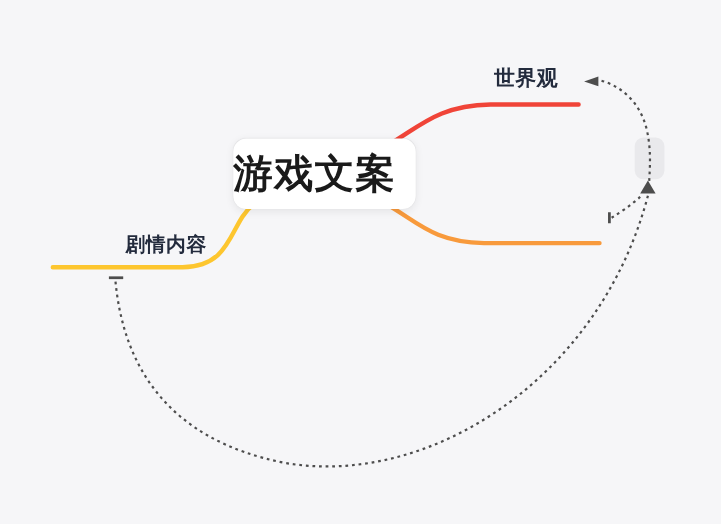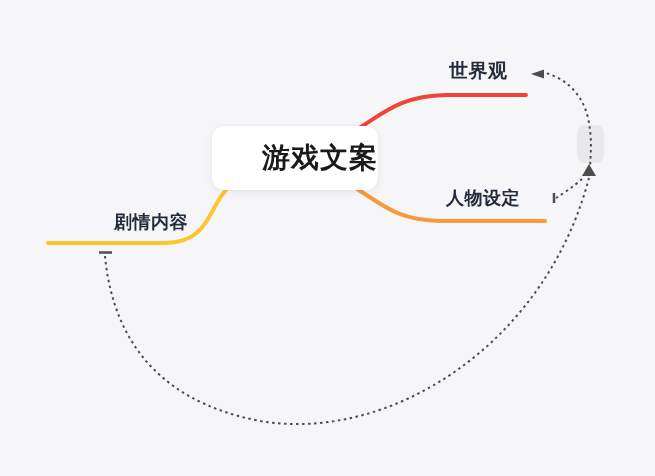--- a/index.html
+++ b/index.html
@@ -17,22 +17,22 @@
     position: absolute; left: 0; top: 0;
     width: 655px; height: 476px;
   }
   .root-node {
     position: absolute;
     left: 212px; top: 126px;
     width: 166px; height: 64px;
     background: #ffffff;
     border-radius: 12px;
     box-shadow: 0 2px 8px rgba(0,0,0,0.07), 0 0 1px rgba(0,0,0,0.08);
-    display: flex; align-items: center; justify-content: flex-end;
-    font-size: 28px; font-weight: 700;
+    display: flex; align-items: center; justify-content: flex-start;
+    font-size: 36px; font-weight: 700;
     color: #1a1a1a;
     letter-spacing: 1px;
     cursor: default;
   }
   .topic-label {
     position: absolute;
     font-weight: 700;
     color: #232b3d;
     white-space: nowrap;
     cursor: default;
@@ -66,17 +66,16 @@
 
     <path d="M 356 130 C 384 113, 400 96, 446 95 L 526 95" fill="none" stroke-width="4" stroke-linecap="round" stroke="#f04438"></path>
   </svg>
 
   <div class="root-node">
     <span>游戏文案</span>
   </div>
 
   <div class="topic-label topic-worldview">世界观</div>
 
-  <div class="topic-label topic-character">人物设定</div>
 
   <div class="topic-label topic-plot">剧情内容</div>
 
 </div>
 
 </body></html>

